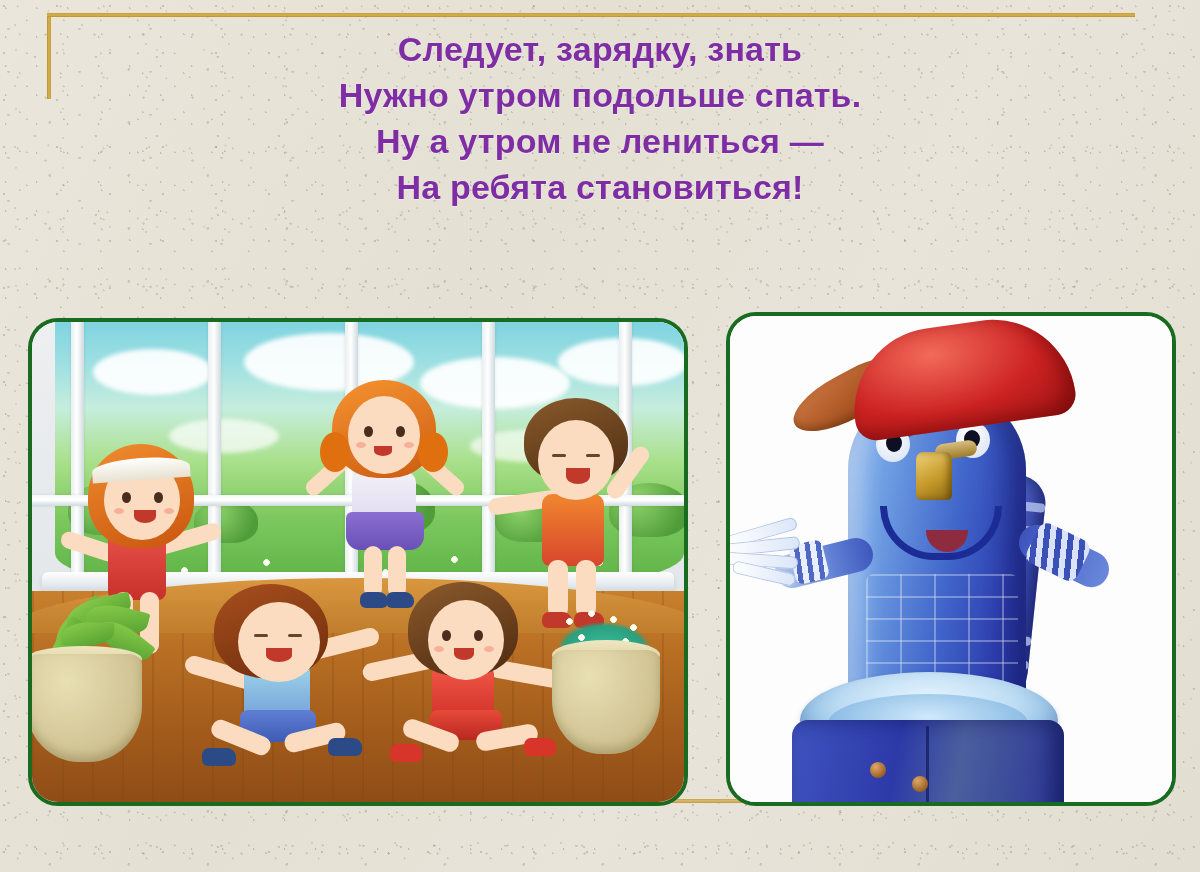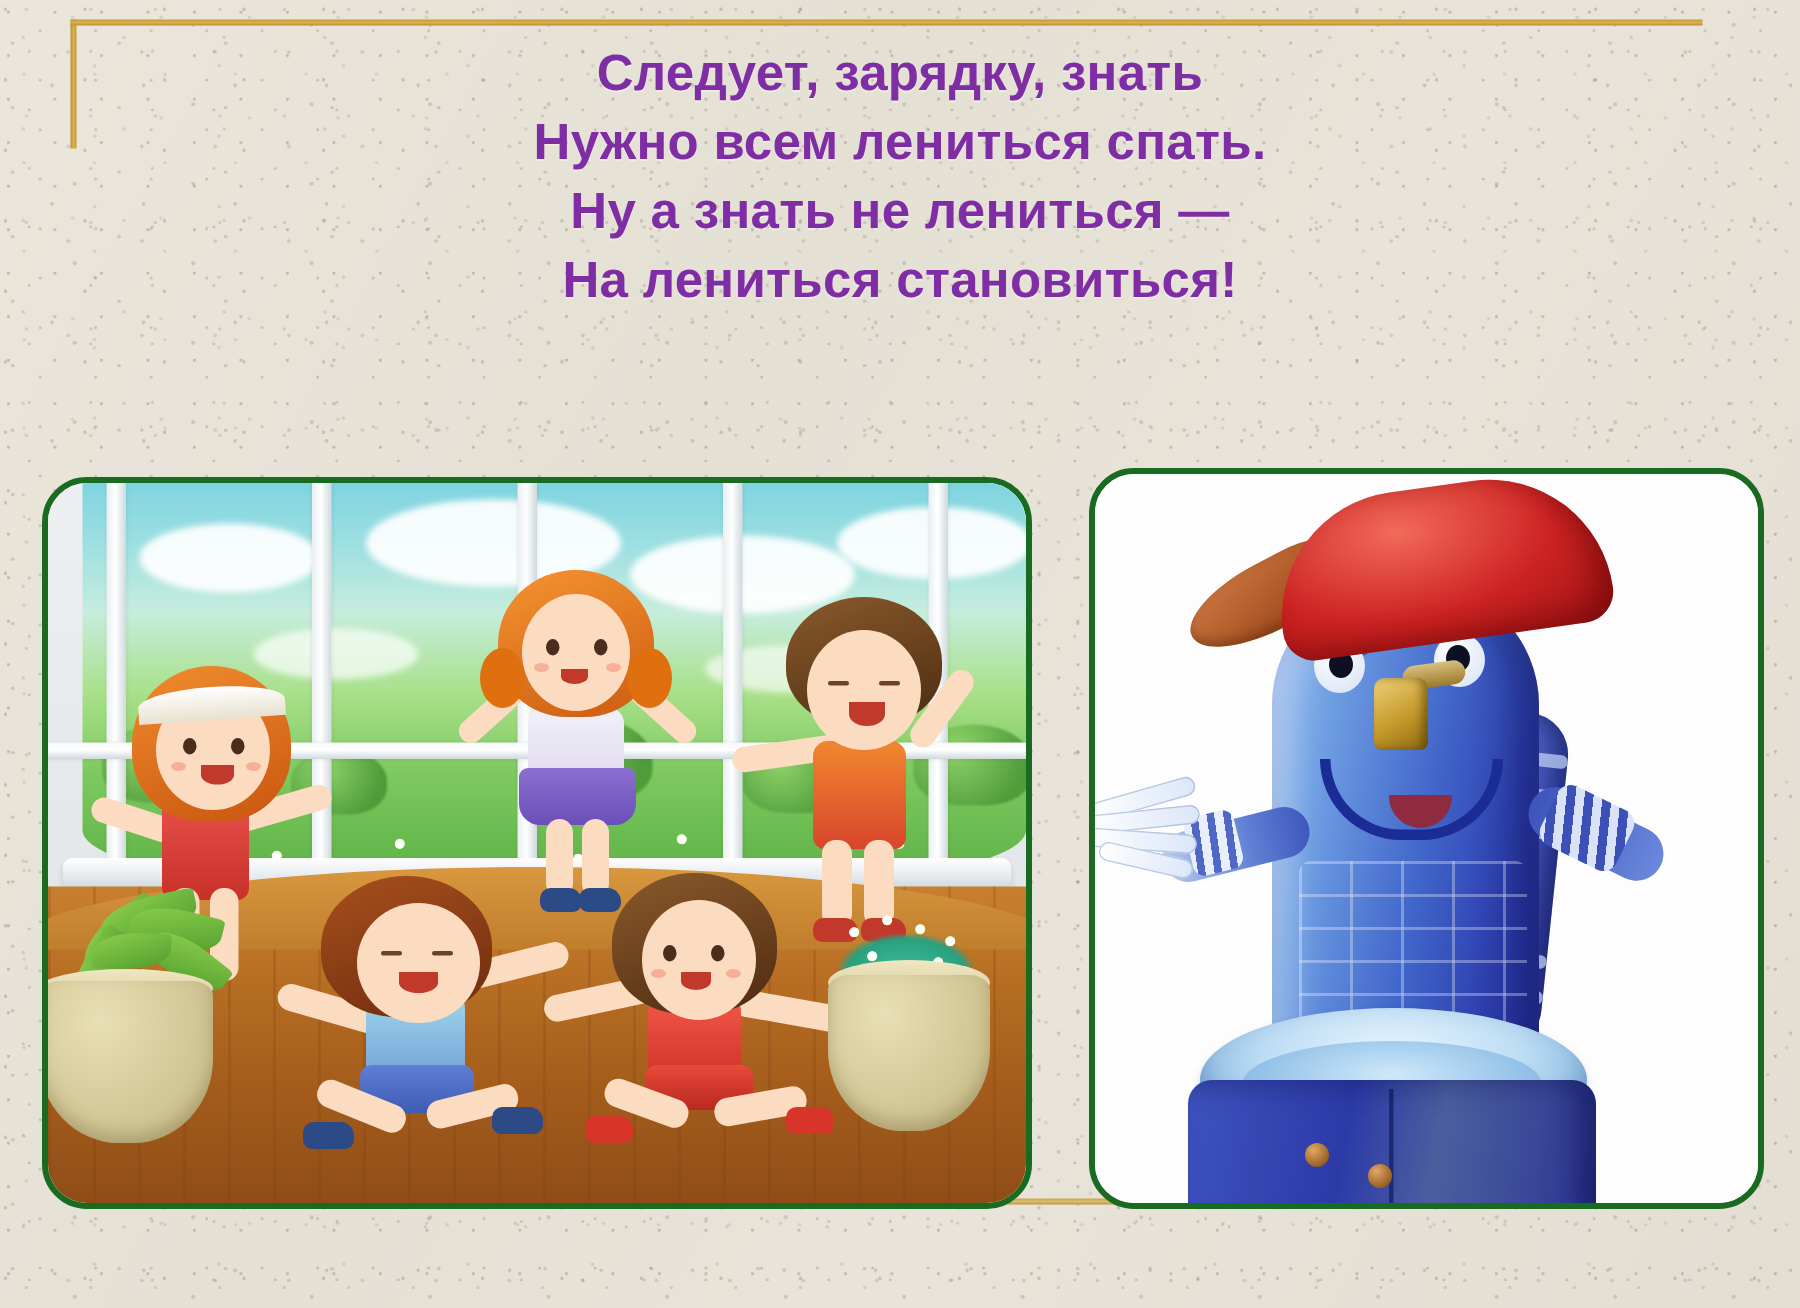--- a/index.html
+++ b/index.html
@@ -333,23 +333,23 @@
 <div id="slide">
 
   <div id="paper-texture"></div>
 
   <div id="gold-bracket-v"></div>
   <div id="gold-bracket-h"></div>
   <div id="gold-connector"></div>
 
   <div id="heading">
     <span class="line">Следует, зарядку, знать</span>
-    <span class="line">Нужно всем лениться спать.</span>
-    <span class="line">Ну а знать не лениться —</span>
-    <span class="line">На лениться становиться!</span>
+    <span class="line">Нужно утром подольше спать.</span>
+    <span class="line">Ну а утром не лениться —</span>
+    <span class="line">На ребята становиться!</span>
   </div>
 
   <div class="panel" id="panel-exercise">
     <div class="scene">
 
       <div class="wall"></div>
 
       <div class="window-band">
         <div class="cloud" style="left:6%;  top:10%; width:120px; height:46px;"></div>
         <div class="cloud" style="left:30%; top:4%;  width:170px; height:58px;"></div>

